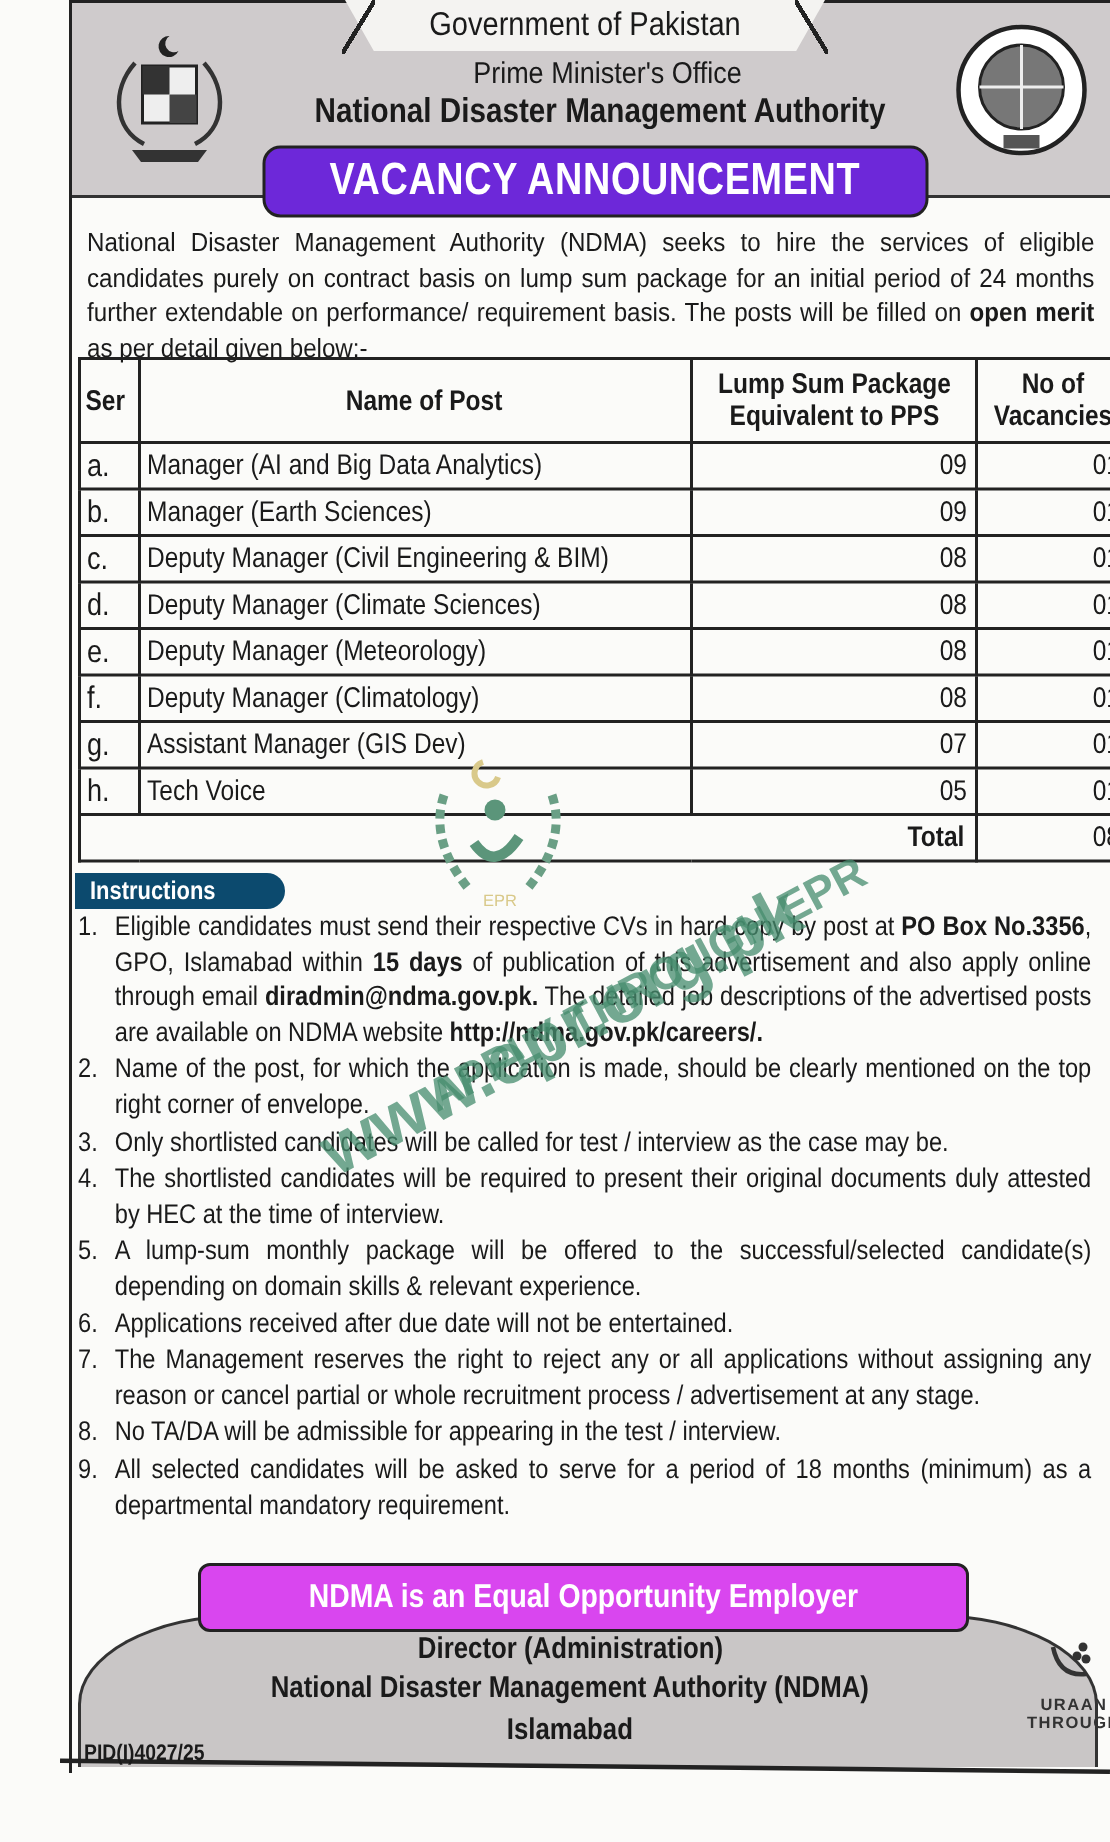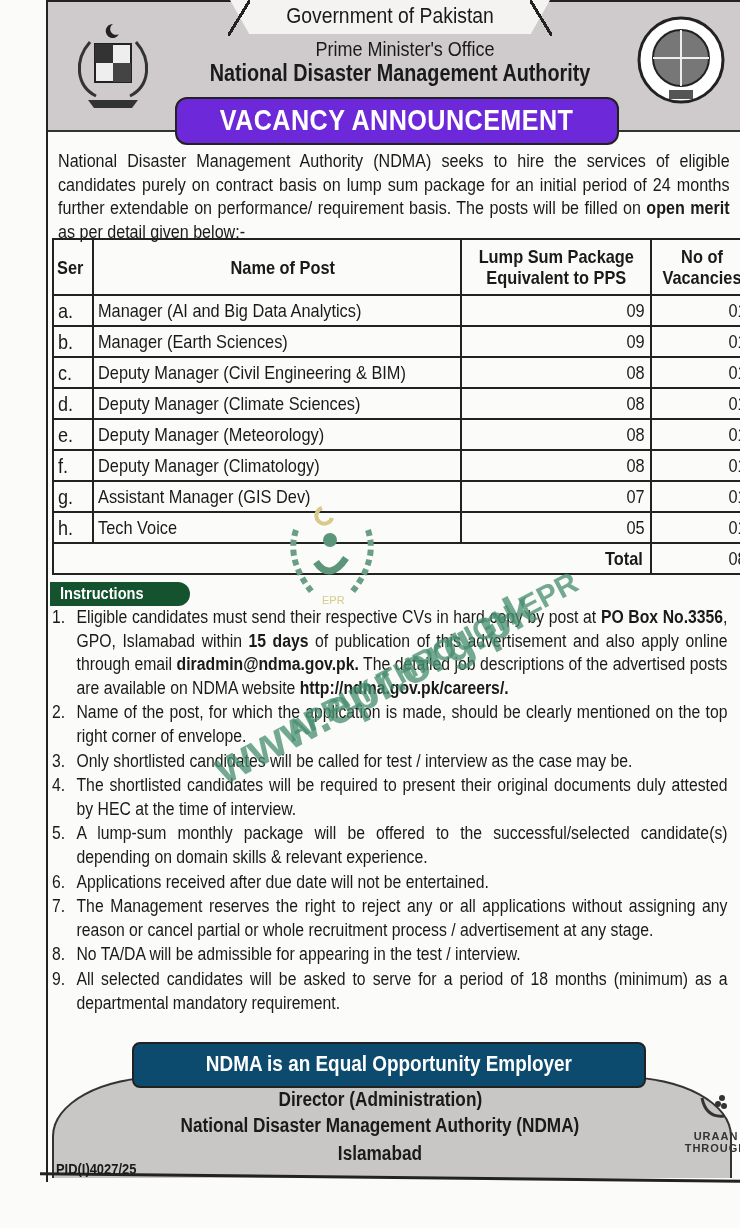--- a/index.html
+++ b/index.html
@@ -74,21 +74,21 @@
   table.posts th.pps { width: 176px; }
   table.posts th.vac { width: 92px; }
   .sq { display: inline-block; transform: scaleX(0.86); transform-origin: left center; white-space: nowrap; }
   .sqc { display: inline-block; transform: scaleX(0.86); white-space: nowrap; }
   td.c { text-align: right; }
   td.ser { font-size: 21px; }
 
   
   .instr-badge {
     position: absolute; left: 50px; top: 582px; width: 140px; height: 24px;
-    background: #14532d; color: #fff; border-radius: 0 14px 14px 0;
+    background: #0c4a6e; color: #fff; border-radius: 0 14px 14px 0;
     font-weight: bold; font-size: 17px; line-height: 24px; padding-left: 10px; box-sizing: border-box;
   }
   .instr-badge span { display: inline-block; transform: scaleX(0.86); transform-origin: left center; }
   ol.instr {
     position: absolute; left: 52px; top: 606px; width: 772px; margin: 0; padding: 0; list-style: none;
     transform: scaleX(0.875); transform-origin: left top;
     font-size: 18px; line-height: 23.6px;
   }
   ol.instr li { display: flex; margin-bottom: 1px; }
   ol.instr .num { width: 28px; flex: none; }
@@ -97,21 +97,21 @@
 
   
   .footer-shape {
     position: absolute; left: 52px; top: 1076px; width: 676px; height: 100px;
     background: #c9c6c6; border: 2px solid #333; border-bottom: none;
     border-radius: 110px 110px 0 0 / 60px 60px 0 0;
   }
   .footer-bottom { position: absolute; left: 40px; top: 1176px; width: 700px; height: 3px; background: #222; transform: rotate(0.6deg); }
   .eoe-banner {
     position: absolute; left: 132px; top: 1042px; width: 510px; height: 42px;
-    background: #0c4a6e; border: 2px solid #222; border-radius: 8px;
+    background: #d946ef; border: 2px solid #222; border-radius: 8px;
     color: #fff; text-align: center; font-weight: bold; font-size: 22px; line-height: 40px;
   }
   .eoe-banner span { display: inline-block; transform: scaleX(0.86); }
   .sign { position: absolute; left: 120px; width: 520px; text-align: center; font-weight: bold; font-size: 20px; }
   .sign span { display: inline-block; transform: scaleX(0.86); }
   .pid { position: absolute; left: 56px; top: 1160px; font-weight: bold; font-size: 15px; }
   .pid span { display: inline-block; transform: scaleX(0.86); transform-origin: left center; }
   .uraan { position: absolute; left: 640px; top: 1090px; width: 70px; text-align: center; margin-left: 41px; }
   .uraan-text { font-size: 11px; font-weight: bold; line-height: 12px; color: #333; letter-spacing: 1px; }
 

